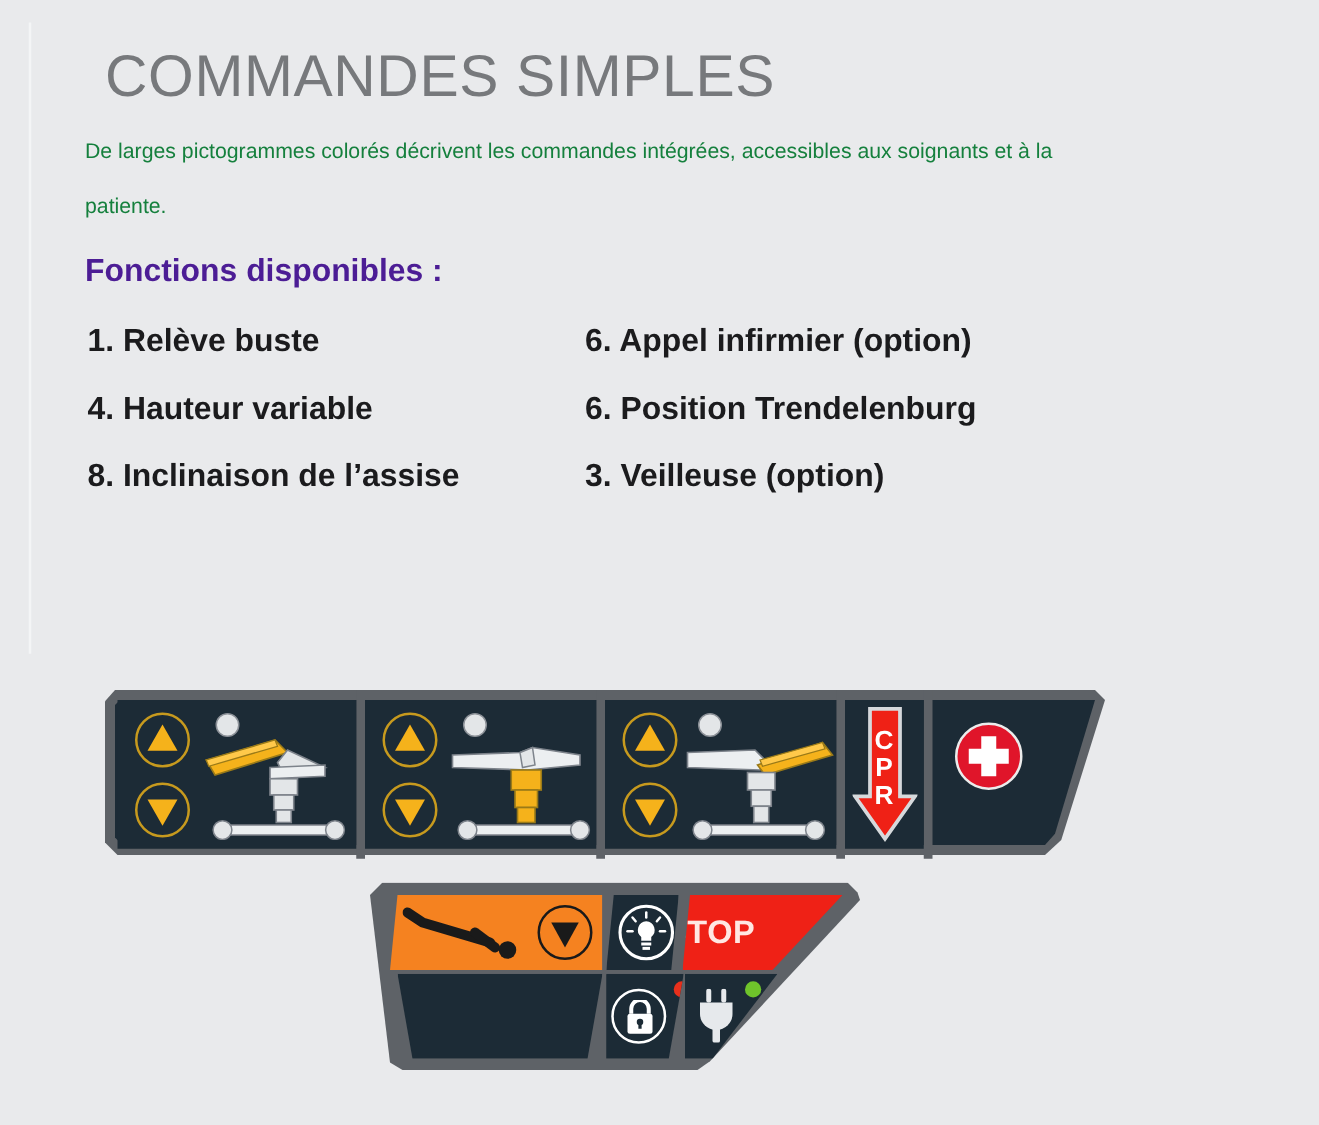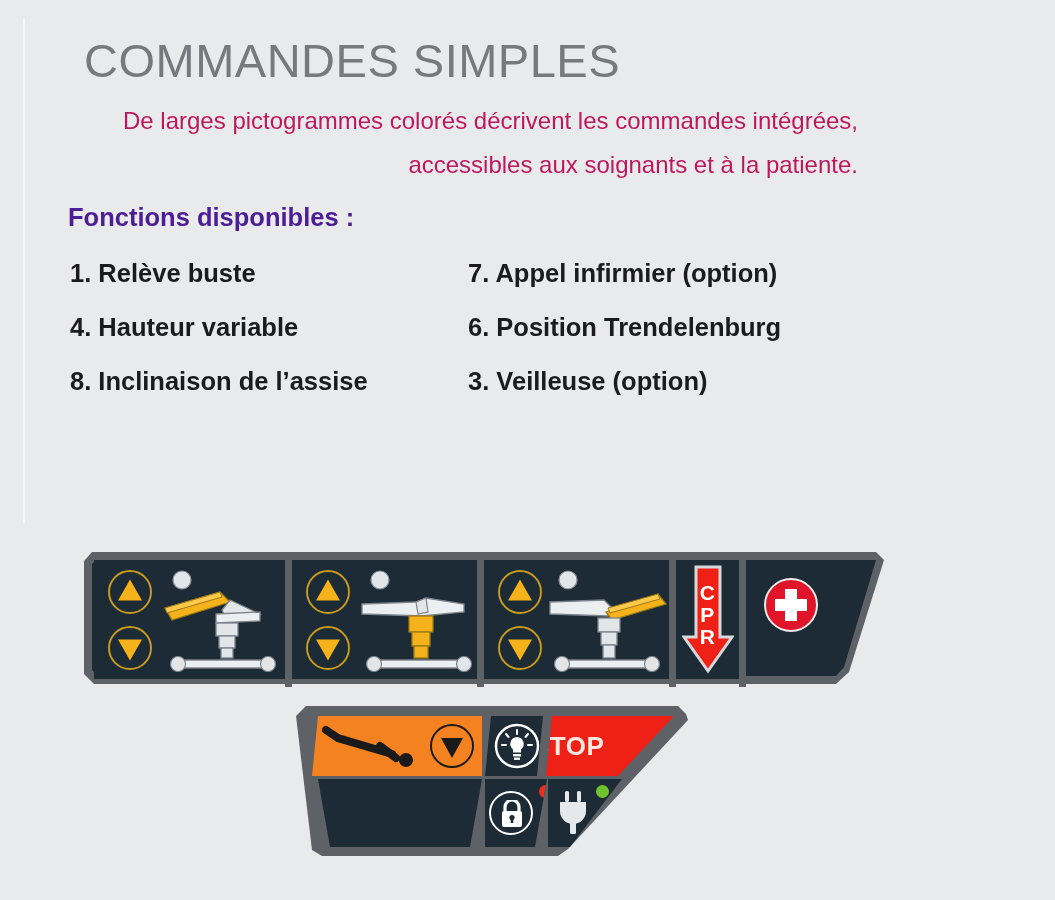--- a/index.html
+++ b/index.html
@@ -39,26 +39,25 @@
   .page-title {
     font-size: 47px;
     font-weight: 400;
     color: #77797c;
     letter-spacing: 0.5px;
     line-height: 1.05;
     margin: 0 0 14px 16px;
     white-space: nowrap;
   }
   .intro {
-    font-size: 24px;
+    font-size: 17px;
     line-height: 44px;
-    color: #be185d;
+    color: #15803d;
     margin: 0 0 16px 0;
     max-width: 790px;
-    text-align: right;
   }
   .subtitle {
     font-size: 25.5px;
     font-weight: 700;
     color: #4c1d95;
     margin: 0 0 14px 0;
   }
   .lists {
     position: relative;
     height: 210px;
@@ -250,21 +249,21 @@
     <p class="intro">De larges pictogrammes colorés décrivent les commandes intégrées, accessibles aux soignants et à la patiente.</p>
     <p class="subtitle">Fonctions disponibles :</p>
 
     <div class="lists">
       <div class="list-col col-left">
         <div class="list-item">1. Relève buste</div>
         <div class="list-item">4. Hauteur variable</div>
         <div class="list-item">8. Inclinaison de l’assise</div>
       </div>
       <div class="list-col col-right">
-        <div class="list-item">7. Appel infirmier (option)</div>
+        <div class="list-item">6. Appel infirmier (option)</div>
         <div class="list-item">6. Position Trendelenburg</div>
         <div class="list-item">3. Veilleuse (option)</div>
       </div>
     </div>
   </div>
 
   <div class="panels">
 
     <div class="upper-panel">
       <div class="up-frame"></div>

